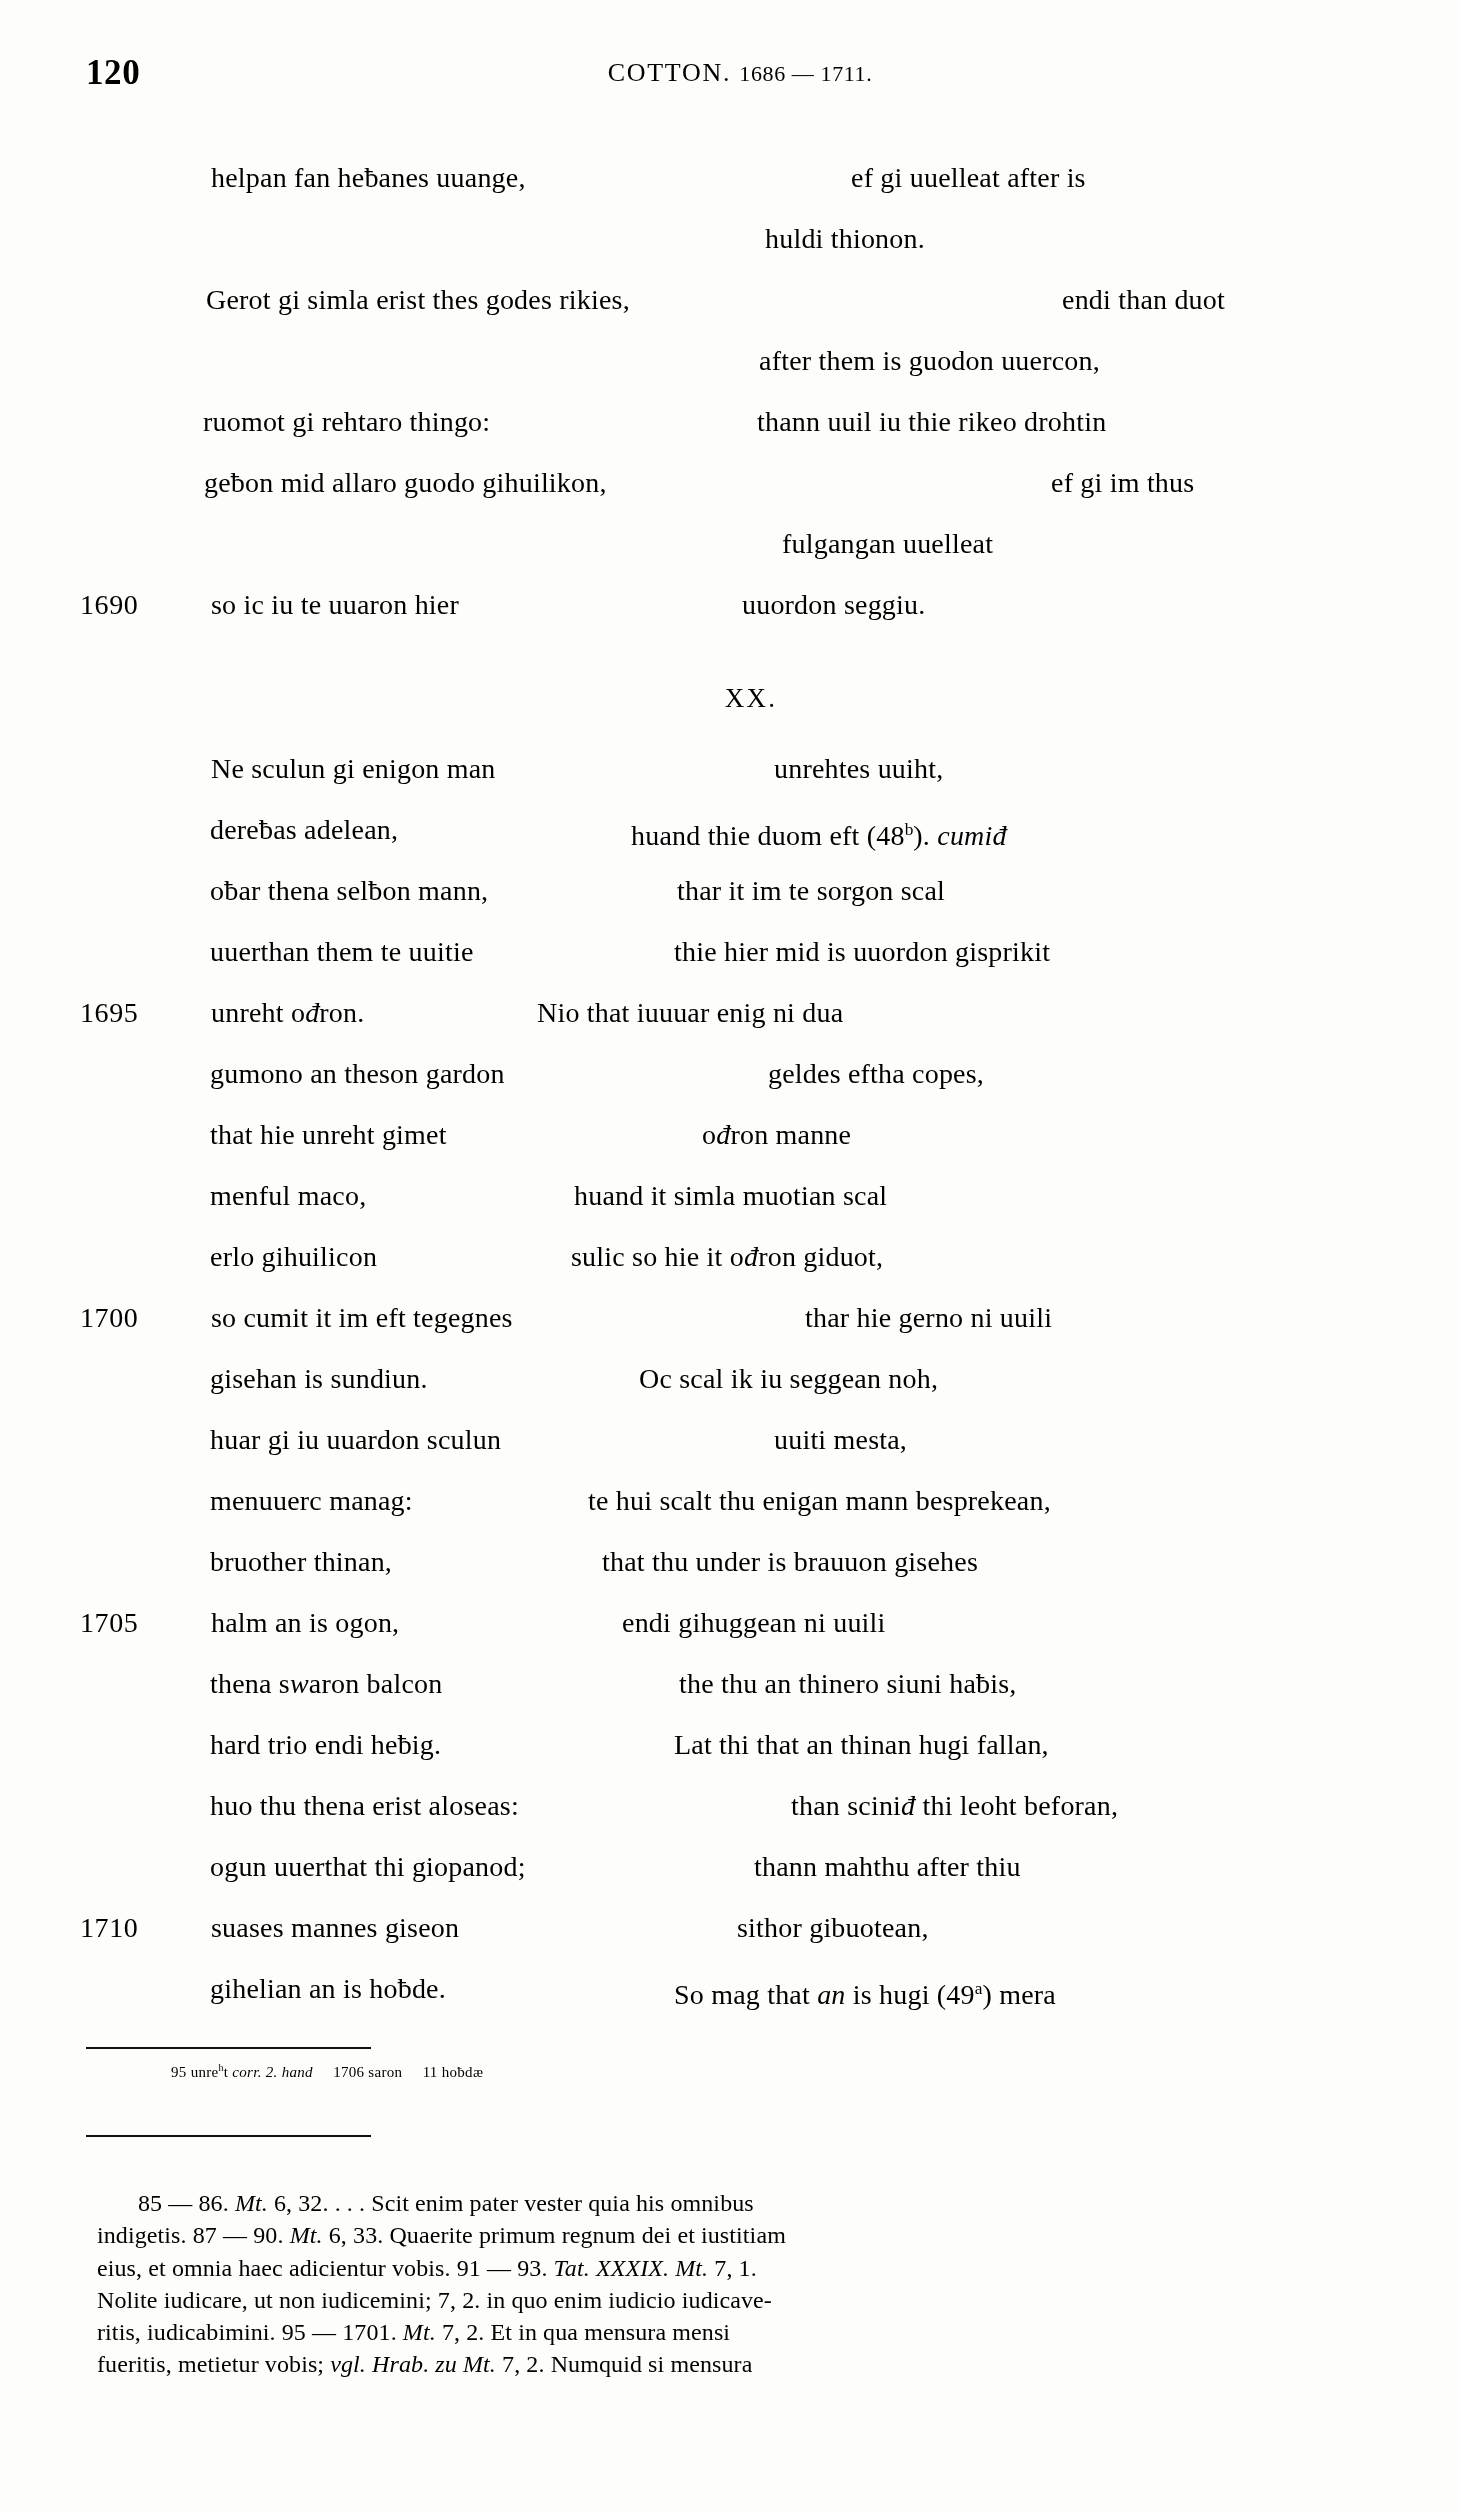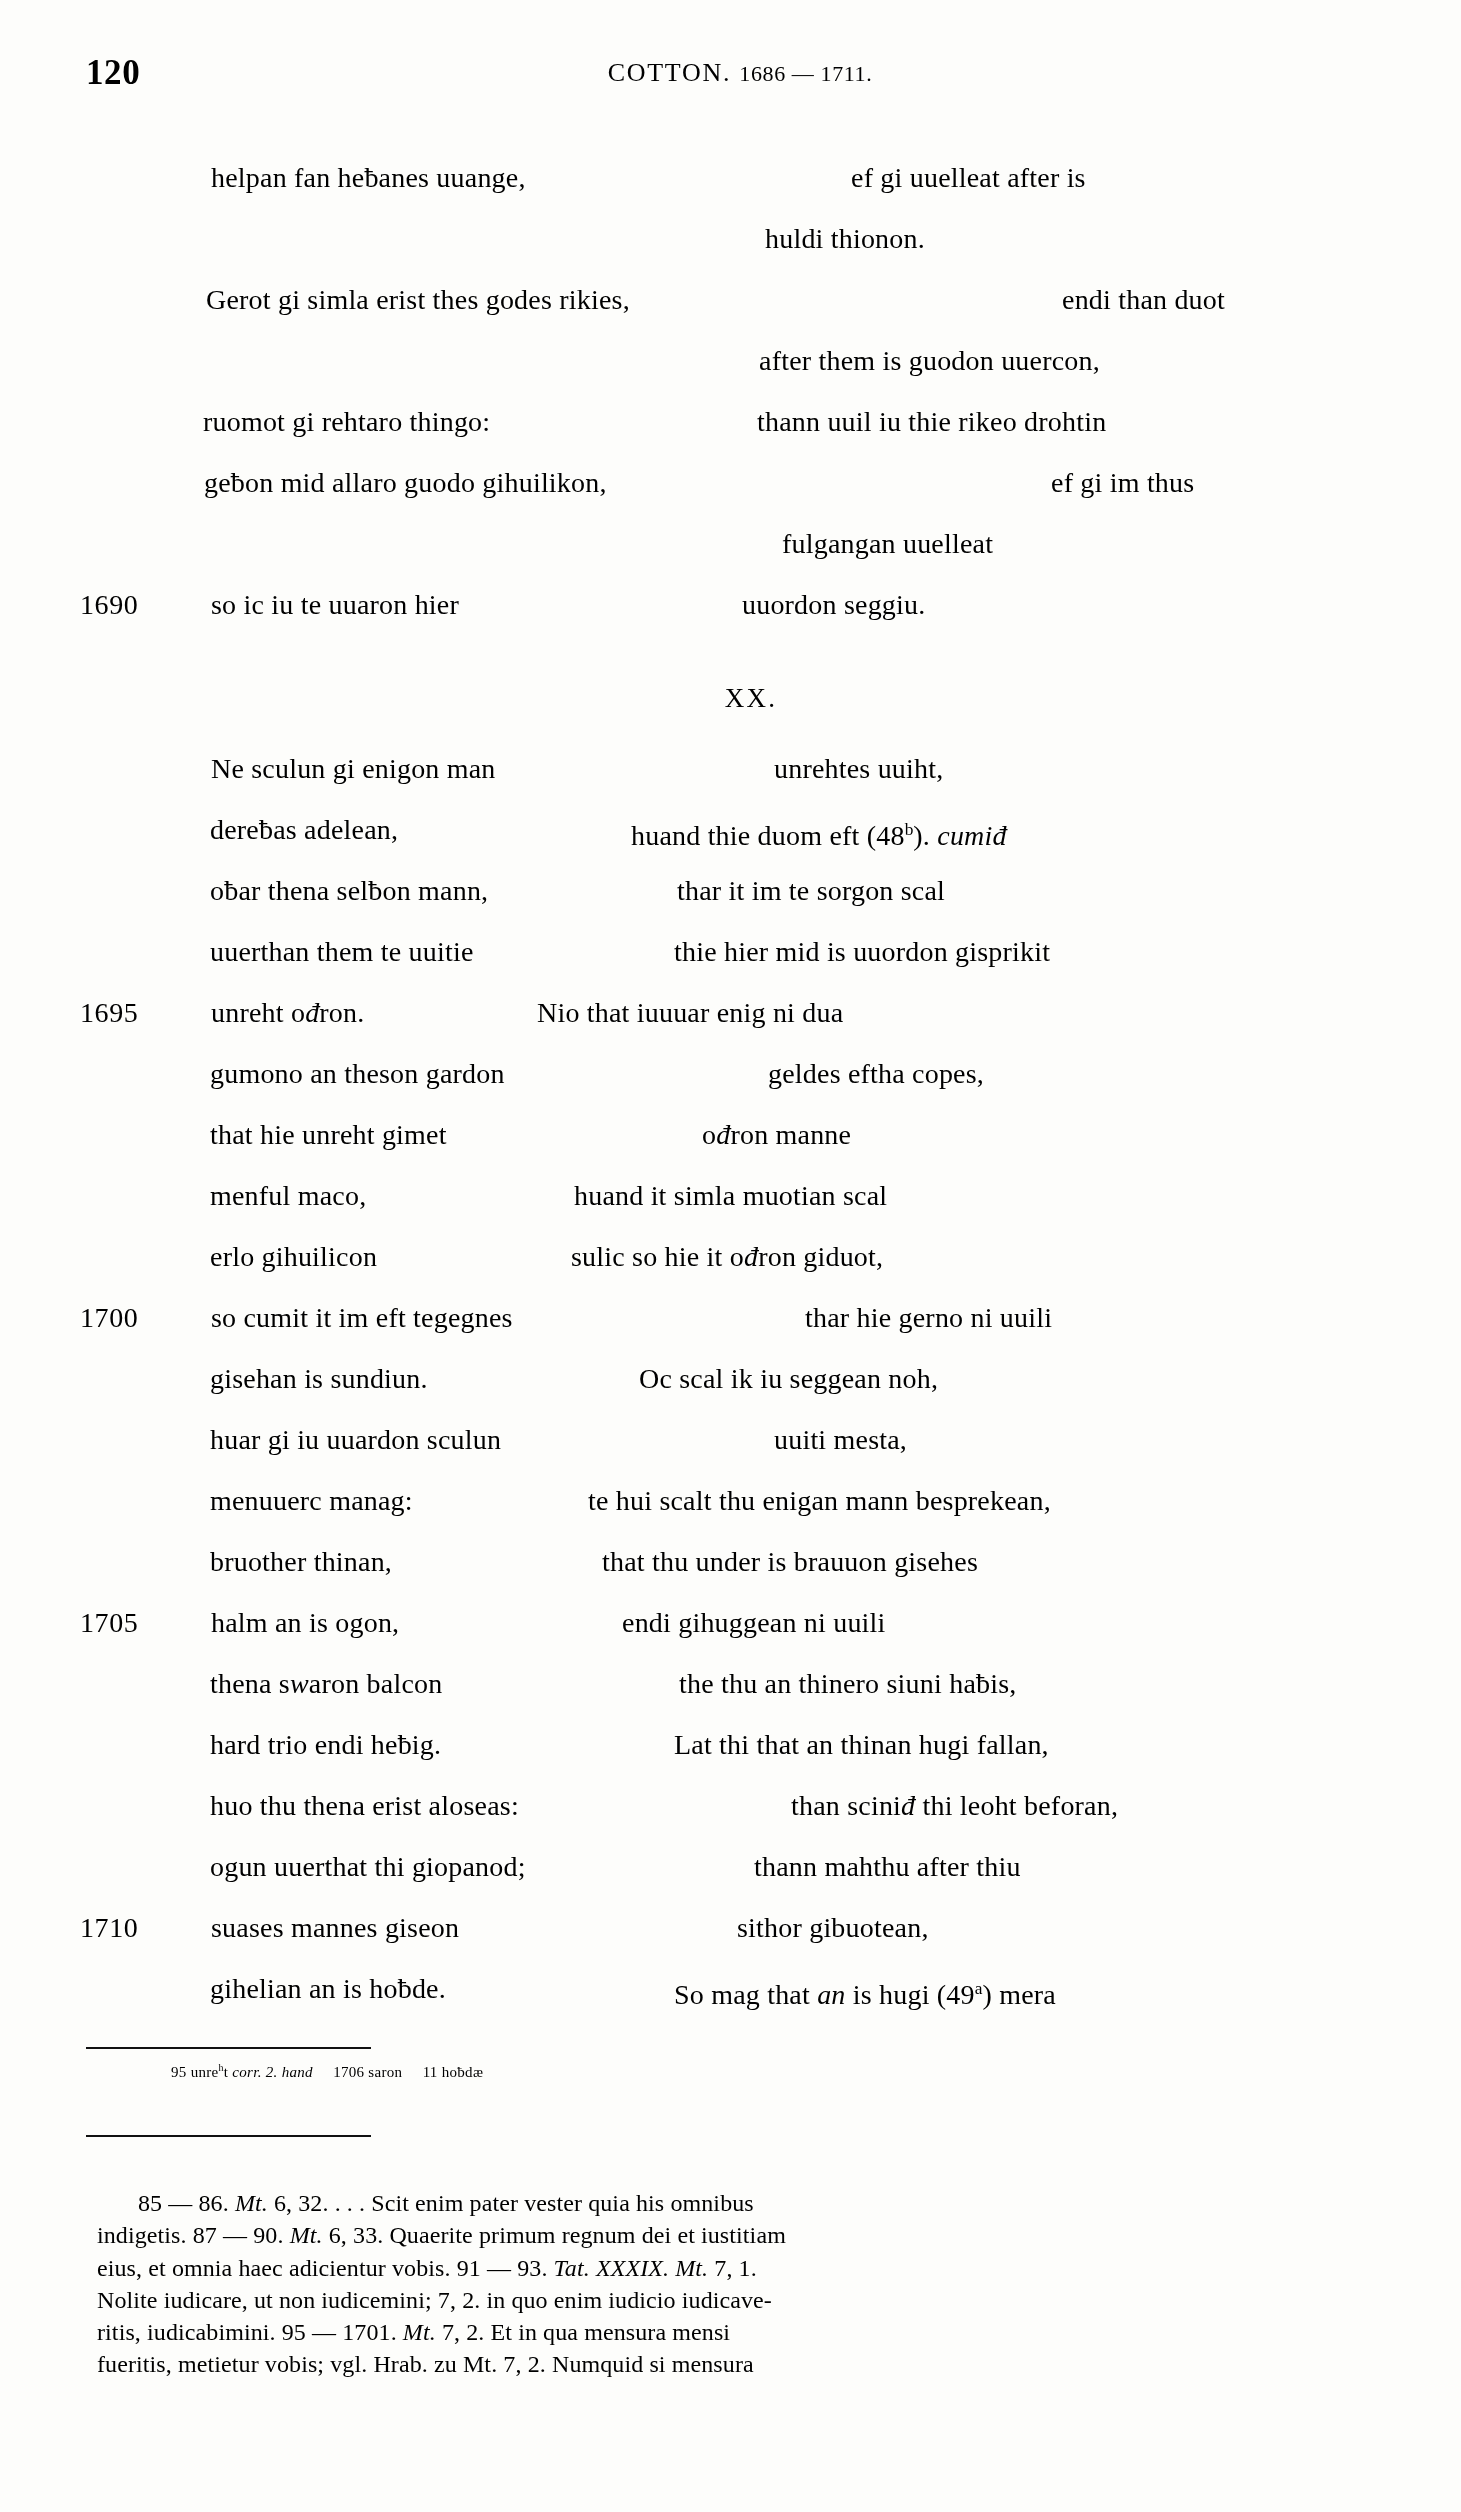--- a/index.html
+++ b/index.html
@@ -306,17 +306,17 @@
   <div class="apparatus"><span>95 unre<sup>h</sup>t <span class="it">corr. 2. hand</span></span><span class="nbsp">     </span><span>1706 saron</span><span class="nbsp">     </span><span>11 hoƀdæ</span></div>
 
   <div class="rule" style="top:2135px"></div>
 
   <div class="commentary">
     <div class="cline first"><span>85 — 86.  </span><span style="font-style: italic;">Mt.</span><span> 6, 32. . . . Scit enim pater vester quia his omnibus</span></div>
     <div class="cline"><span>indigetis.  87 — 90.  </span><span style="font-style: italic;">Mt.</span><span> 6, 33.  Quaerite primum regnum dei et iustitiam</span></div>
     <div class="cline"><span>eius, et omnia haec adicientur vobis.  91 — 93.  </span><span style="font-style: italic;">Tat. XXXIX.</span><span>  </span><span style="font-style: italic;">Mt.</span><span> 7, 1.</span></div>
     <div class="cline"><span>Nolite iudicare, ut non iudicemini;  7, 2.  in quo enim iudicio iudicave-</span></div>
     <div class="cline"><span>ritis, iudicabimini.  95 — 1701.  </span><span style="font-style: italic;">Mt.</span><span> 7, 2.  Et in qua mensura mensi</span></div>
-    <div class="cline"><span>fueritis, metietur vobis;  </span><span style="">vgl. Hrab. zu Mt.</span><span> 7, 2.  Numquid si mensura</span></div>
+    <div class="cline"><span>fueritis, metietur vobis;  </span><span style="font-style: italic;">vgl. Hrab. zu Mt.</span><span> 7, 2.  Numquid si mensura</span></div>
   </div>
 
 </div>
 
 
 </body></html>

